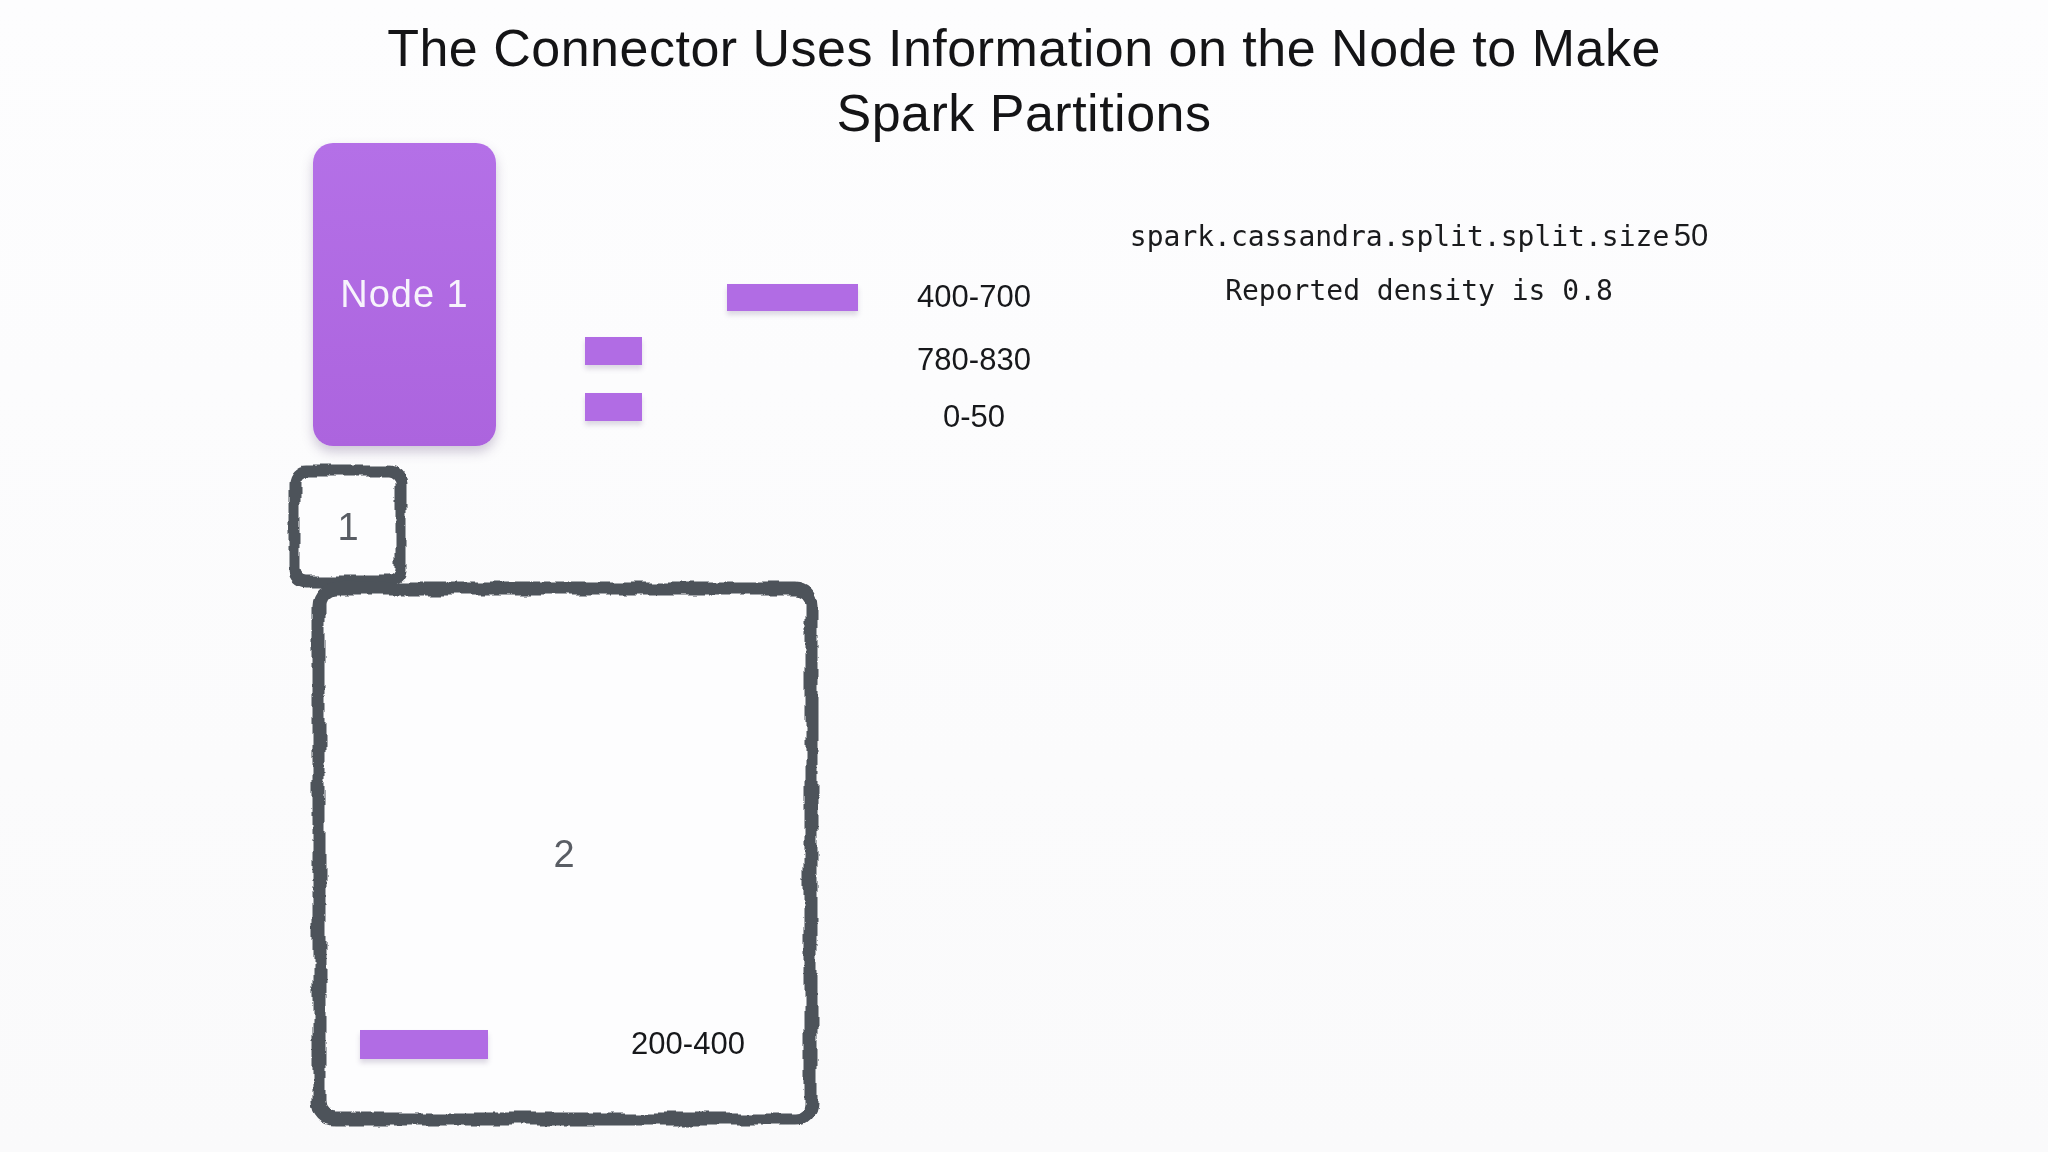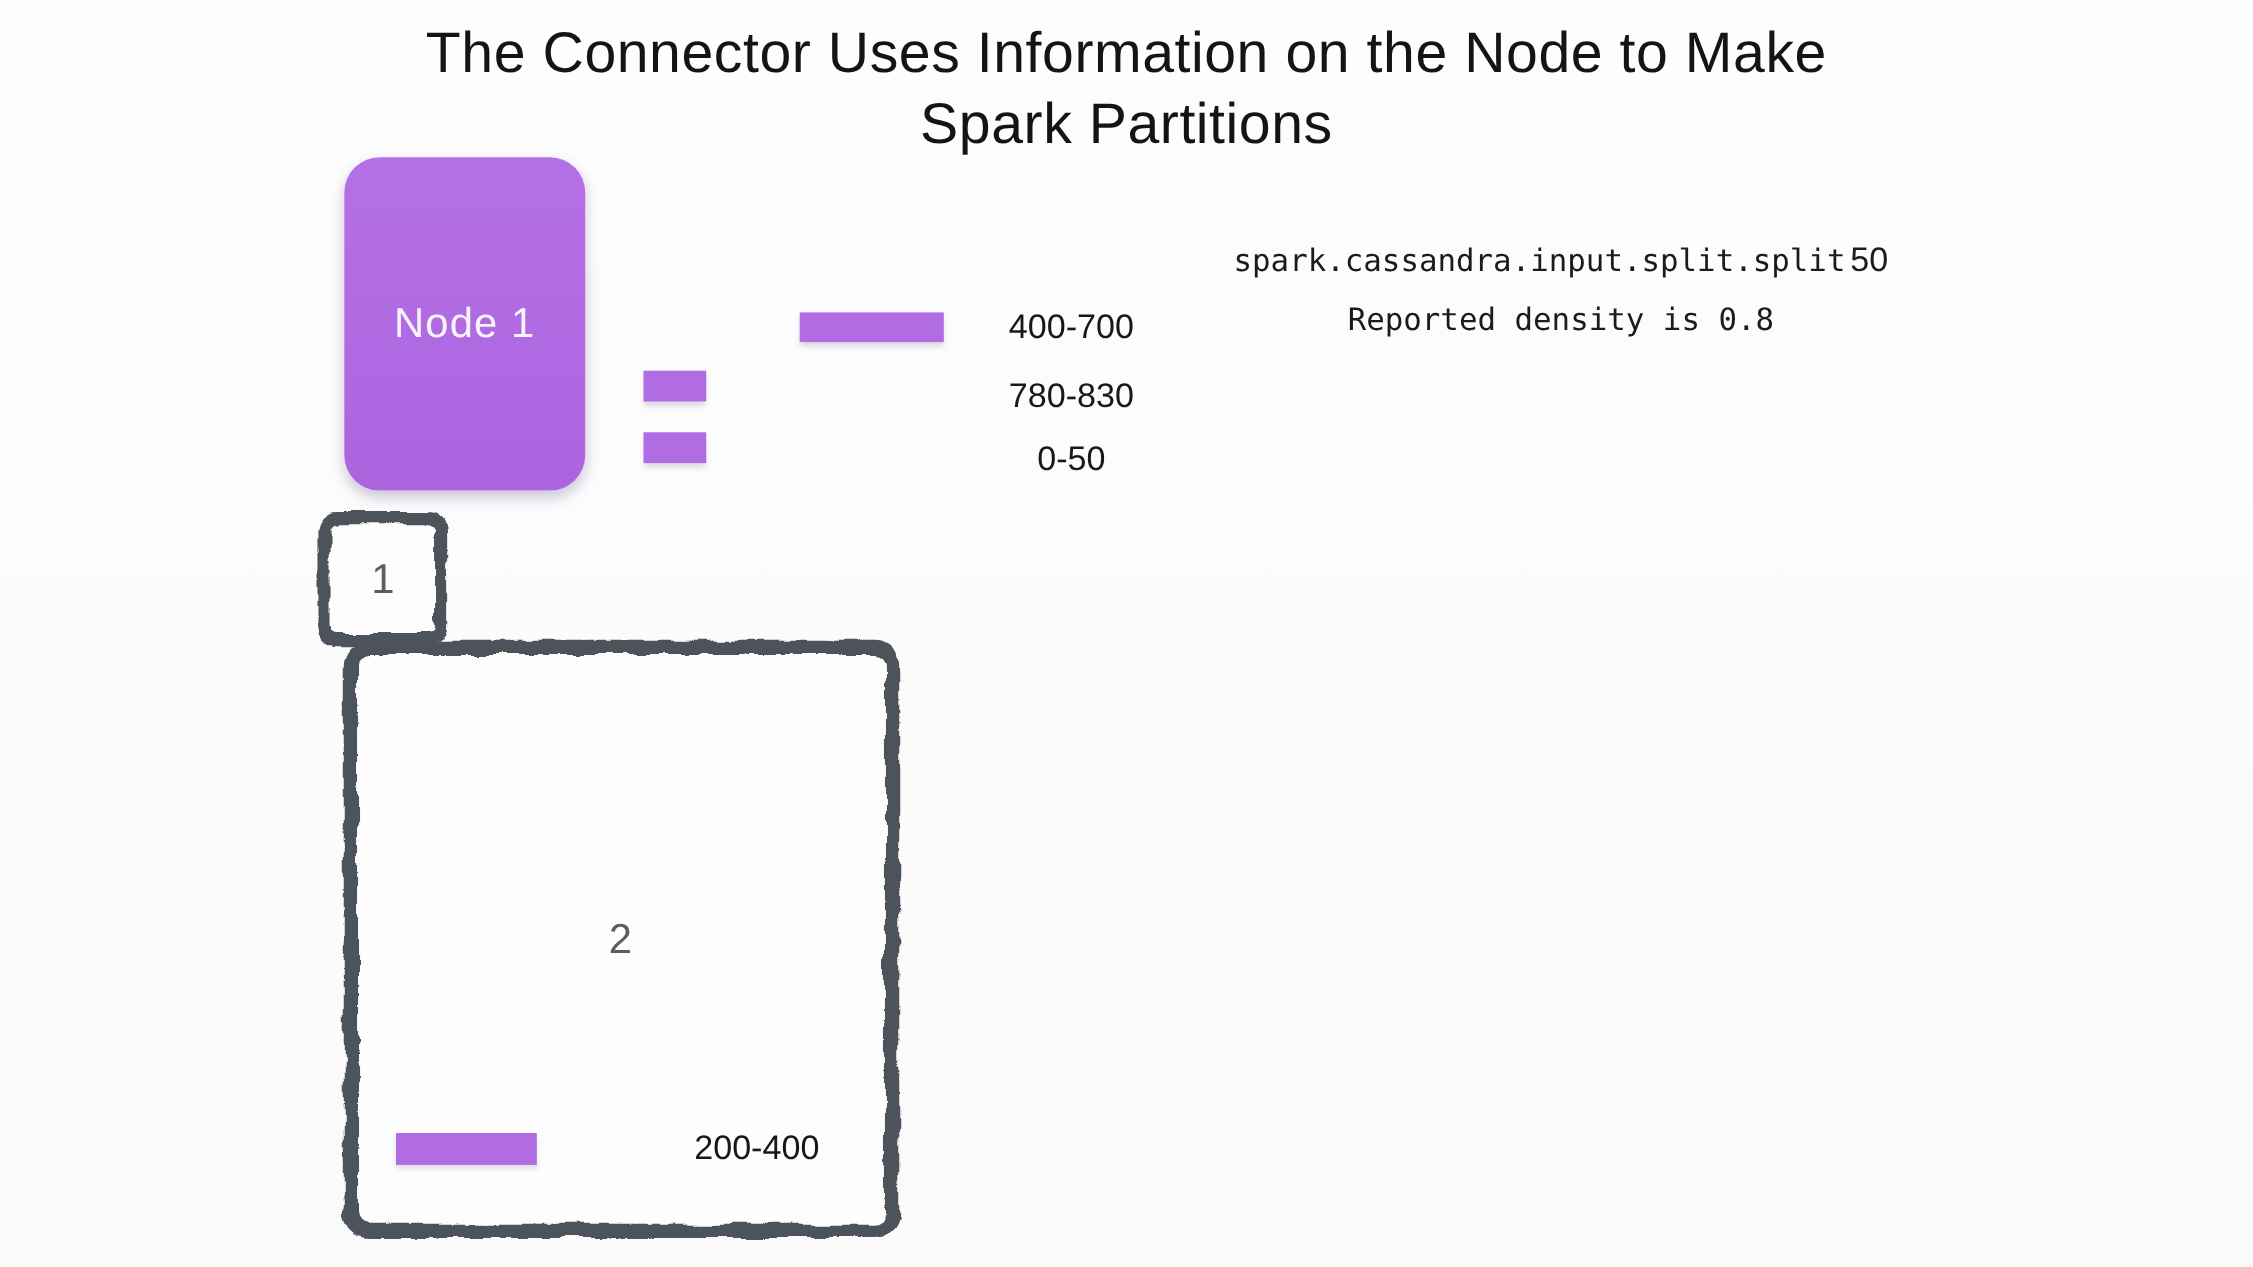--- a/index.html
+++ b/index.html
@@ -29,22 +29,22 @@
     font-size: 52px;
     line-height: 65px;
     font-weight: 300;
     color: #141416;
     letter-spacing: 0.5px;
   }
 
   .node {
     position: absolute;
     left: 313px; top: 143px;
-    width: 219px; height: 303px;
-    border-radius: 32px;
+    width: 183px; height: 303px;
+    border-radius: 20px;
     background: linear-gradient(180deg, #b470e7 0%, #ac64de 100%);
     box-shadow: 0 6px 12px rgba(90, 70, 120, 0.28);
     display: flex; align-items: center; justify-content: center;
   }
   .node-label {
     color: #f7f3fc;
     font-size: 38px;
     font-weight: 300;
     letter-spacing: 1px;
   }
@@ -133,21 +133,21 @@
   <div class="bar bar-a"></div>
   <div class="bar bar-b"></div>
   <div class="bar bar-c"></div>
 
   <div class="range-label label-a">400-700</div>
   <div class="range-label label-b">780-830</div>
   <div class="range-label label-c">0-50</div>
 
   <div class="settings">
     <div class="settings-line">
-      <span class="mono">spark.cassandra.input.split.split</span>
+      <span class="mono">spark.cassandra.split.split.size</span>
       <span class="plain-value">50</span>
     </div>
     <div class="settings-line mono">Reported density is 0.8</div>
   </div>
 
   <svg class="sketch-square sq1" width="126" height="130" viewBox="0 0 126 130">
     <rect class="sketch-rect" x="10" y="10" width="106" height="110" rx="12" stroke-width="11" filter="url(#roughen)"></rect>
   </svg>
   <div class="partition-number num1">1</div>
 

